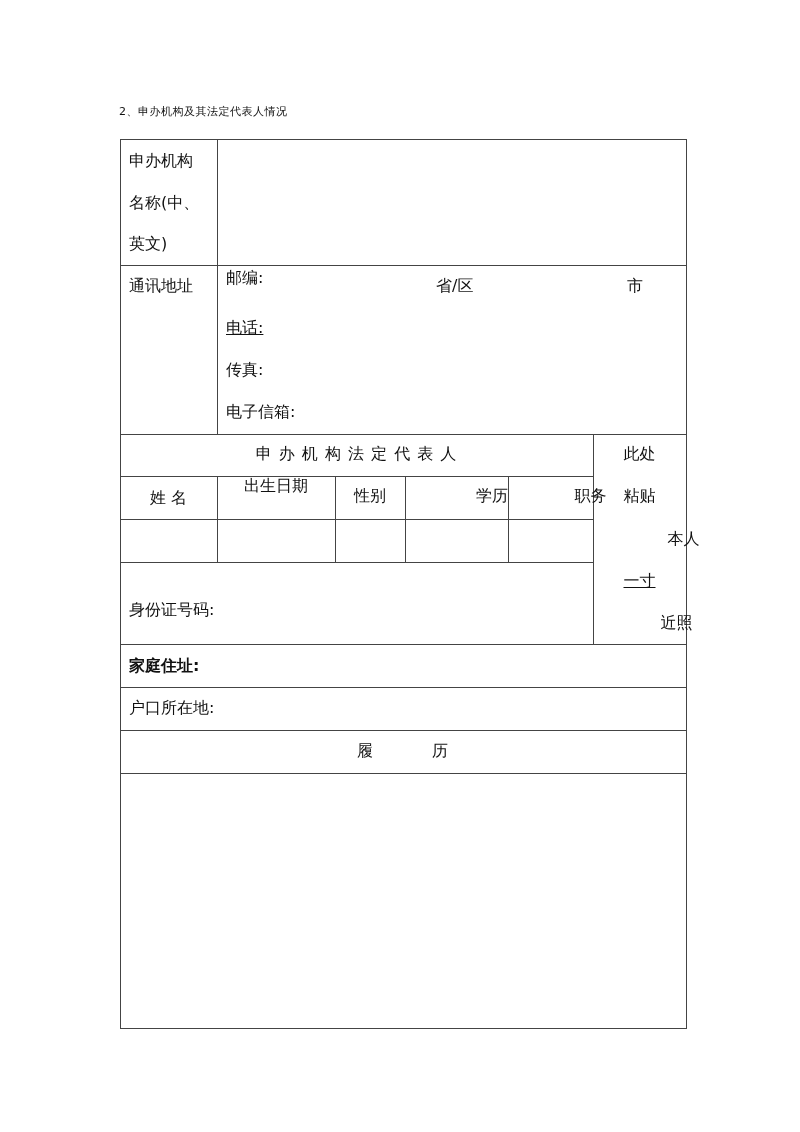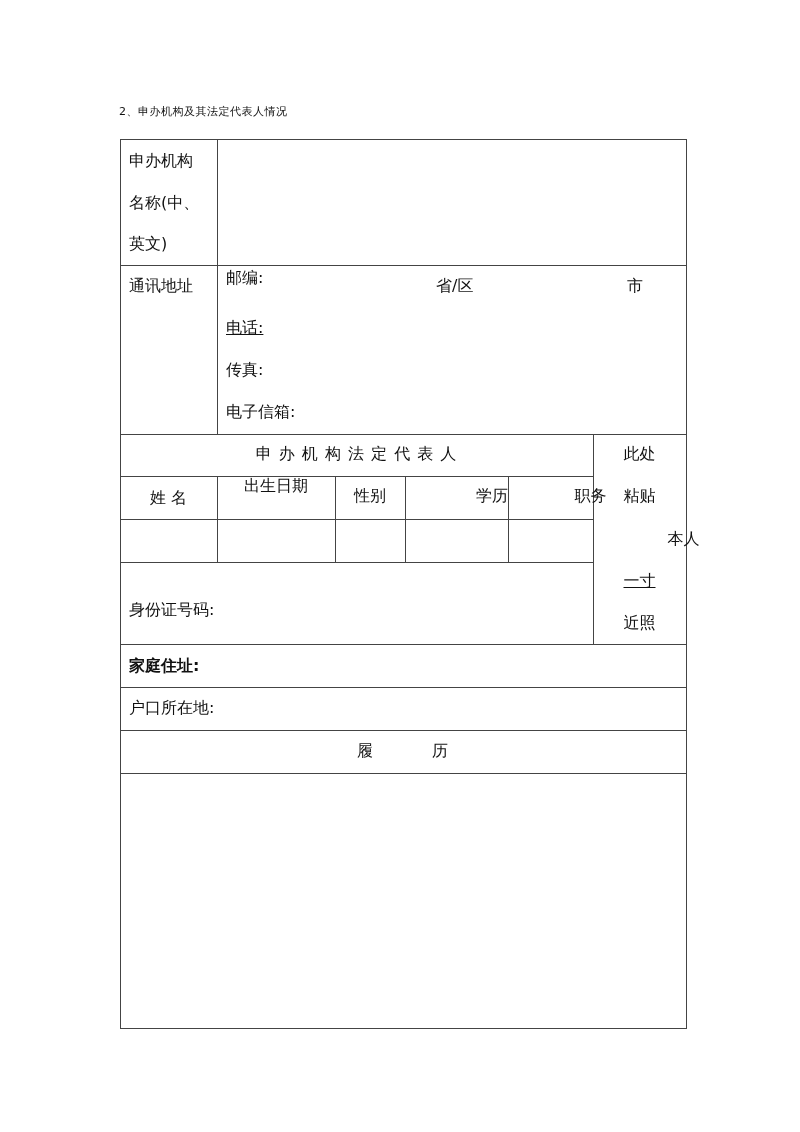--- a/index.html
+++ b/index.html
@@ -66,21 +66,21 @@
 <div style="position:absolute;left:121px;top:520px;width:96px;height:42px;"></div>
 <div style="position:absolute;left:218px;top:520px;width:117px;height:42px;"></div>
 <div style="position:absolute;left:336px;top:520px;width:69px;height:42px;"></div>
 <div style="position:absolute;left:406px;top:520px;width:102px;height:42px;"></div>
 <div style="position:absolute;left:509px;top:520px;width:84px;height:42px;"></div>
 
 <div class="txt c" style="left:593px;top:444px;width:93px;">此处</div>
 <div class="txt c" style="left:593px;top:486px;width:93px;">粘贴</div>
 <div class="txt c" style="left:593px;top:529px;width:93px;margin-left:44px;">本人</div>
 <div class="txt c" style="left:593px;top:571px;width:93px;text-decoration:underline;">一寸</div>
-<div class="txt c" style="left:593px;top:613px;width:93px;">近照</div>
+<div class="txt c" style="left:593px;top:613px;width:93px;padding-left:37px;">近照</div>
 
 <div class="txt" style="left:129px;top:600px;">身份证号码:</div>
 
 <div class="txt" style="left:129px;top:656px;font-weight:bold;">家庭住址:</div>
 
 <div class="txt" style="left:129px;top:698px;">户口所在地:</div>
 
 <div class="txt" style="left:357px;top:741px;">履</div>
 <div class="txt" style="left:432px;top:741px;">历</div>
 

